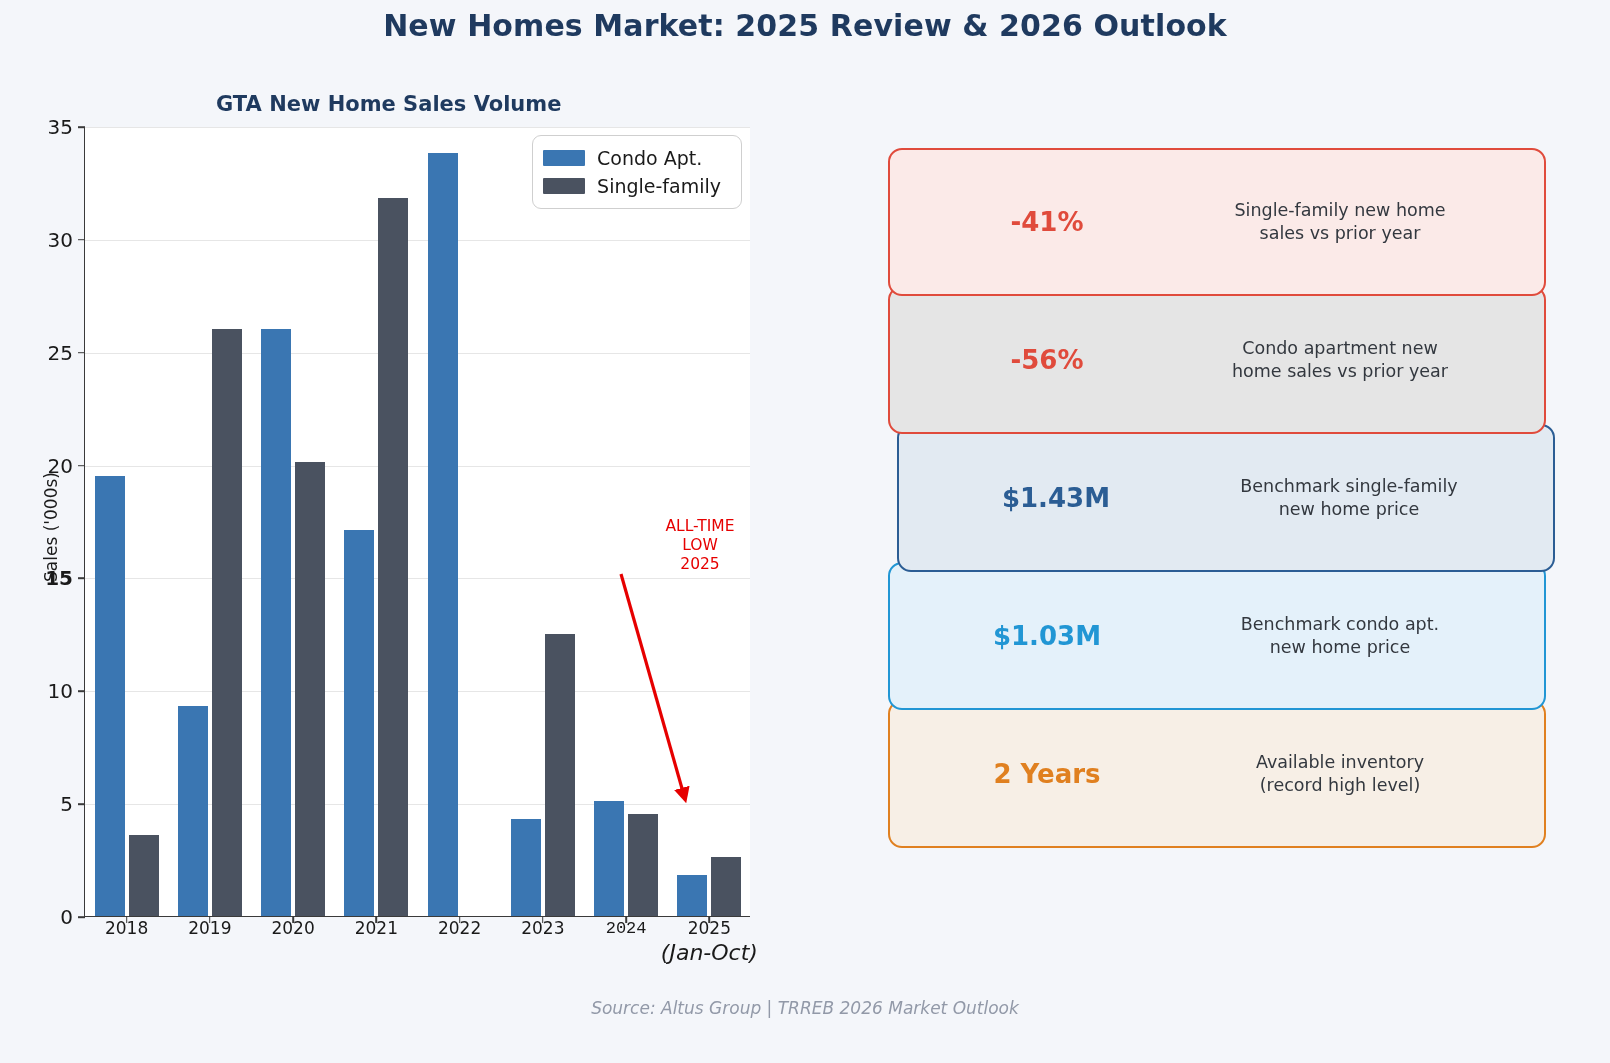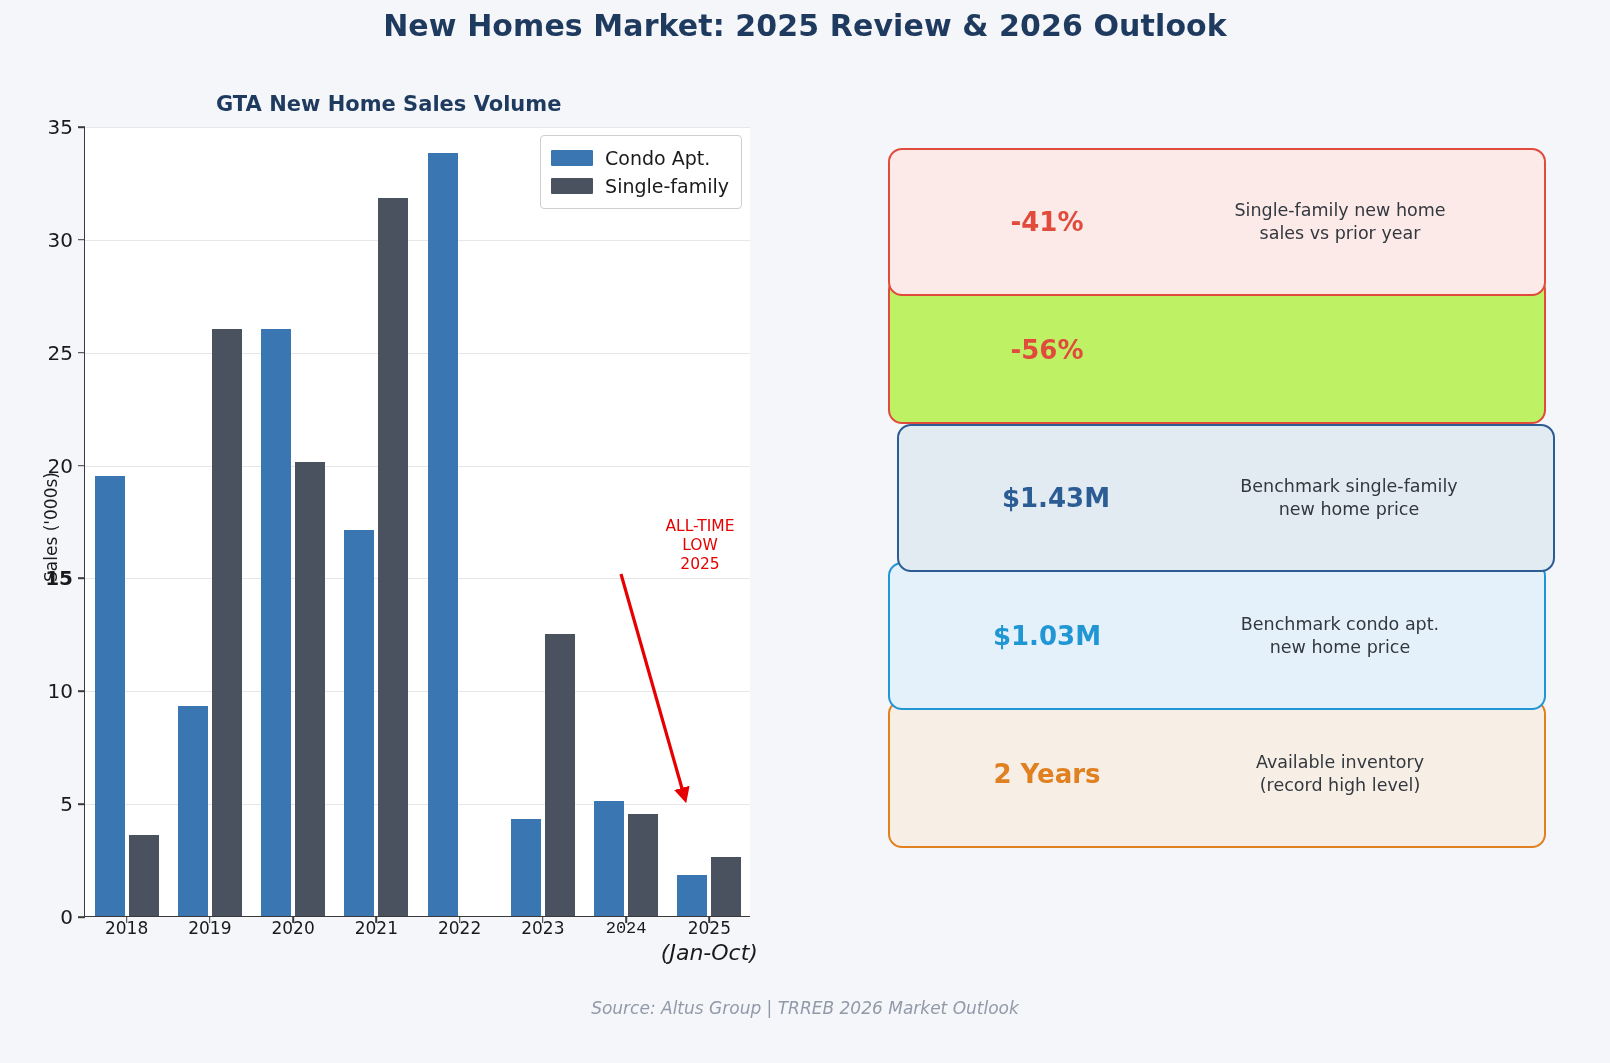--- a/index.html
+++ b/index.html
@@ -103,22 +103,22 @@
     line-height: 1.25;
   }
   .xtick-label .sub { display: block; font-size: 22px; font-style: italic; }
 
   
   #chart-legend {
     position: absolute;
     right: 8px; top: 8px;
     background: #ffffff;
     border: 1px solid #cfcfcf;
-    border-radius: 4px;
-    padding: 8px 12px 8px 10px;
+    border-radius: 9px;
+    padding: 8px 20px 8px 10px;
   }
   .legend-row {
     display: flex;
     align-items: center;
     gap: 12px;
     height: 28px;
   }
   .legend-swatch {
     width: 42px; height: 16px;
     border-radius: 1px;
@@ -303,22 +303,24 @@
 </div>
 
 <div id="keyfacts-panel">
   <div id="keyfacts-title">New Homes: Key Facts</div>
   <div id="fact-cards">
       <div class="fact-card" style="top: 0px; height: 148px; border-color: rgb(224, 75, 60); background: rgb(251, 234, 232); z-index: 10;">
         <div class="fact-value" style="color: rgb(224, 75, 60);">-41%</div>
         <div class="fact-desc">Single-family new home
 sales vs prior year</div>
       </div>
-      <div class="fact-card" style="top: 128px; height: 148px; border-color: rgb(224, 75, 60); background: #bef264; z-index: 9;">
+      <div class="fact-card" style="top: 138px; height: 148px; border-color: rgb(224, 75, 60); background: #e5e5e5; z-index: 9;">
         <div class="fact-value" style="color: rgb(224, 75, 60);">-56%</div>
+        <div class="fact-desc">Condo apartment new
+home sales vs prior year</div>
       </div>
       <div class="fact-card" style="top: 276px; height: 148px; border-color: rgb(43, 93, 148); background: rgb(226, 234, 242); z-index: 8; margin-left: 9px;">
         <div class="fact-value" style="color: rgb(43, 93, 148);">$1.43M</div>
         <div class="fact-desc">Benchmark single-family
 new home price</div>
       </div>
       <div class="fact-card" style="top: 414px; height: 148px; border-color: rgb(33, 150, 212); background: rgb(228, 241, 250); z-index: 7;">
         <div class="fact-value" style="color: rgb(33, 150, 212);">$1.03M</div>
         <div class="fact-desc">Benchmark condo apt.
 new home price</div>

